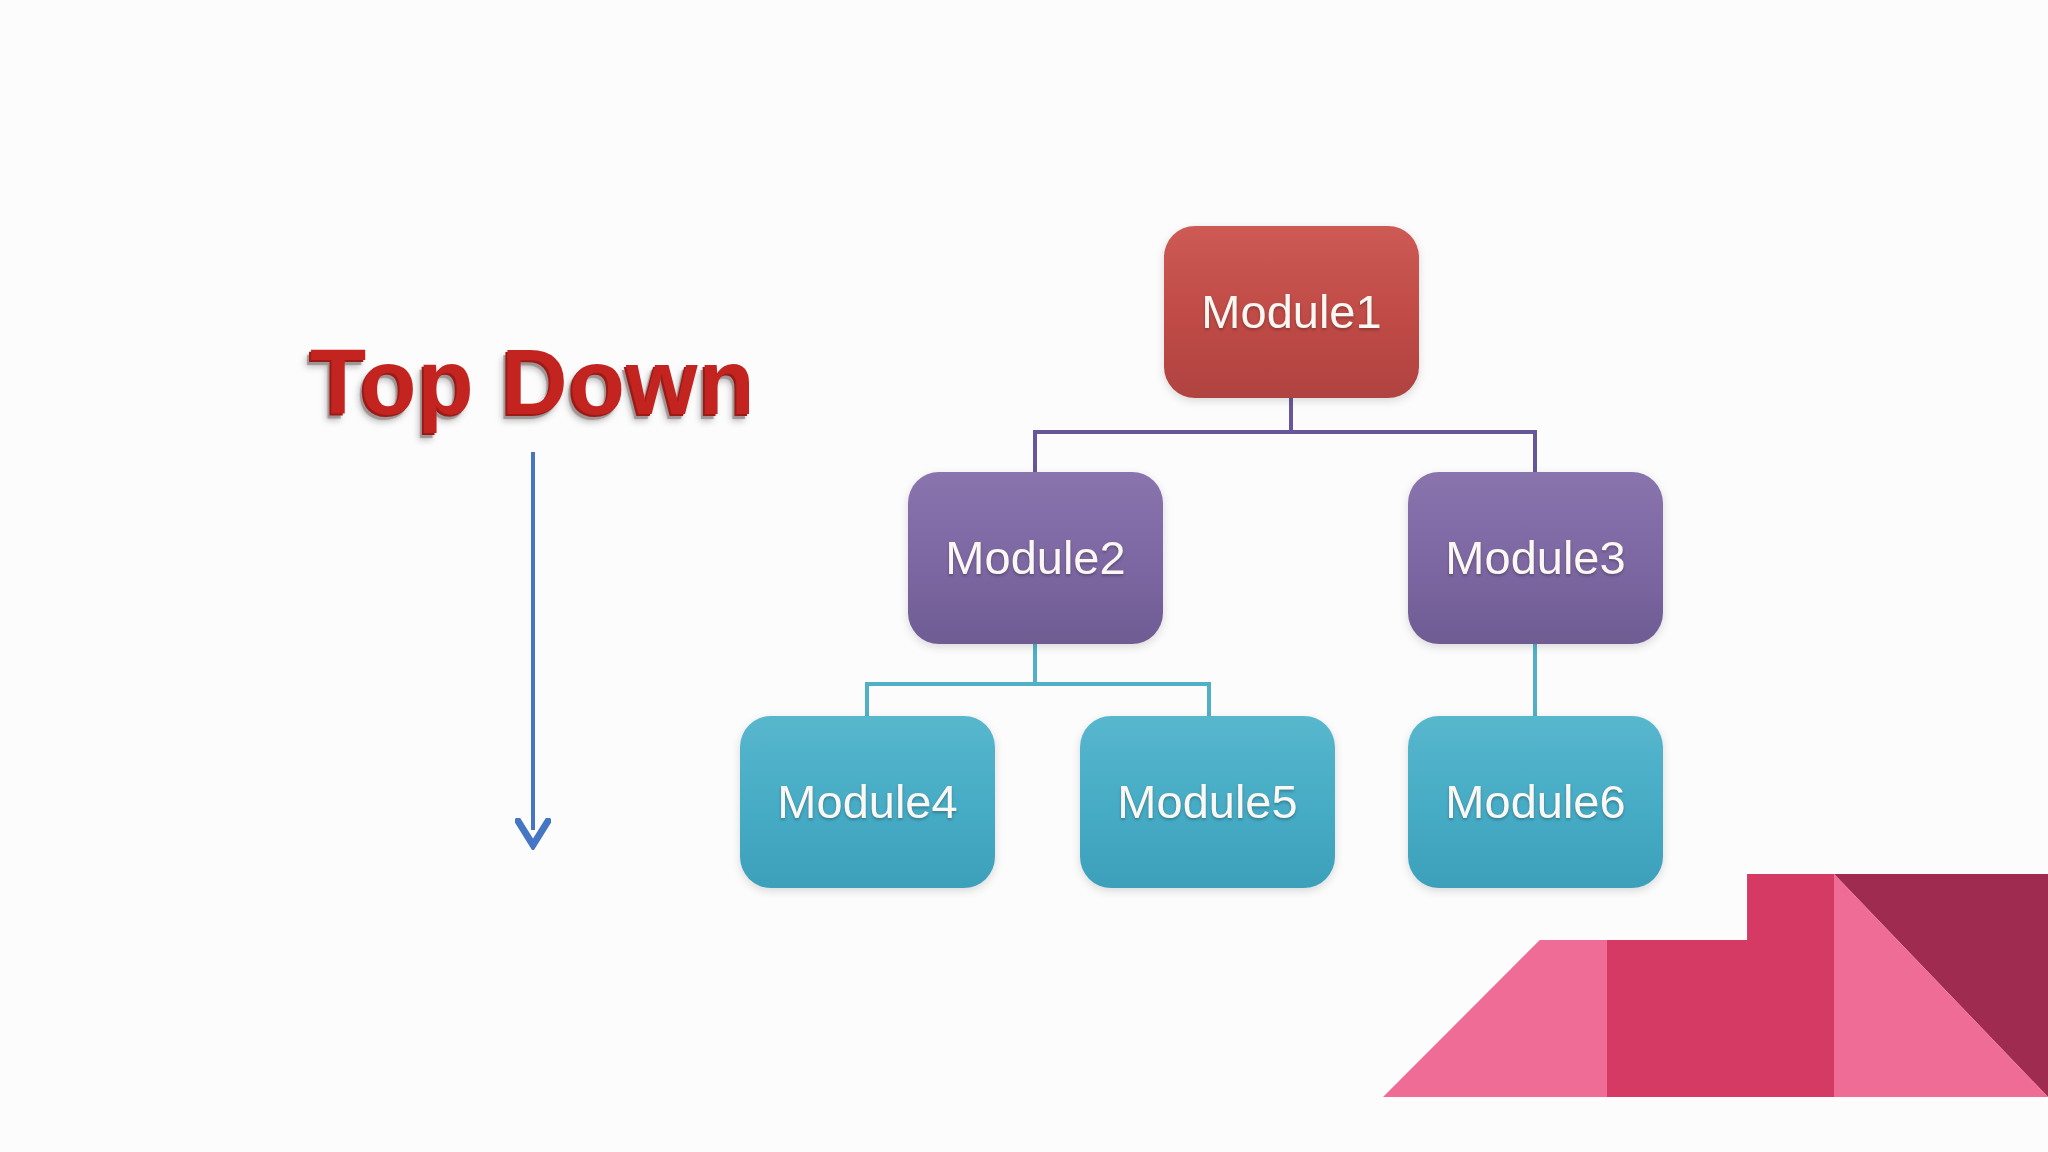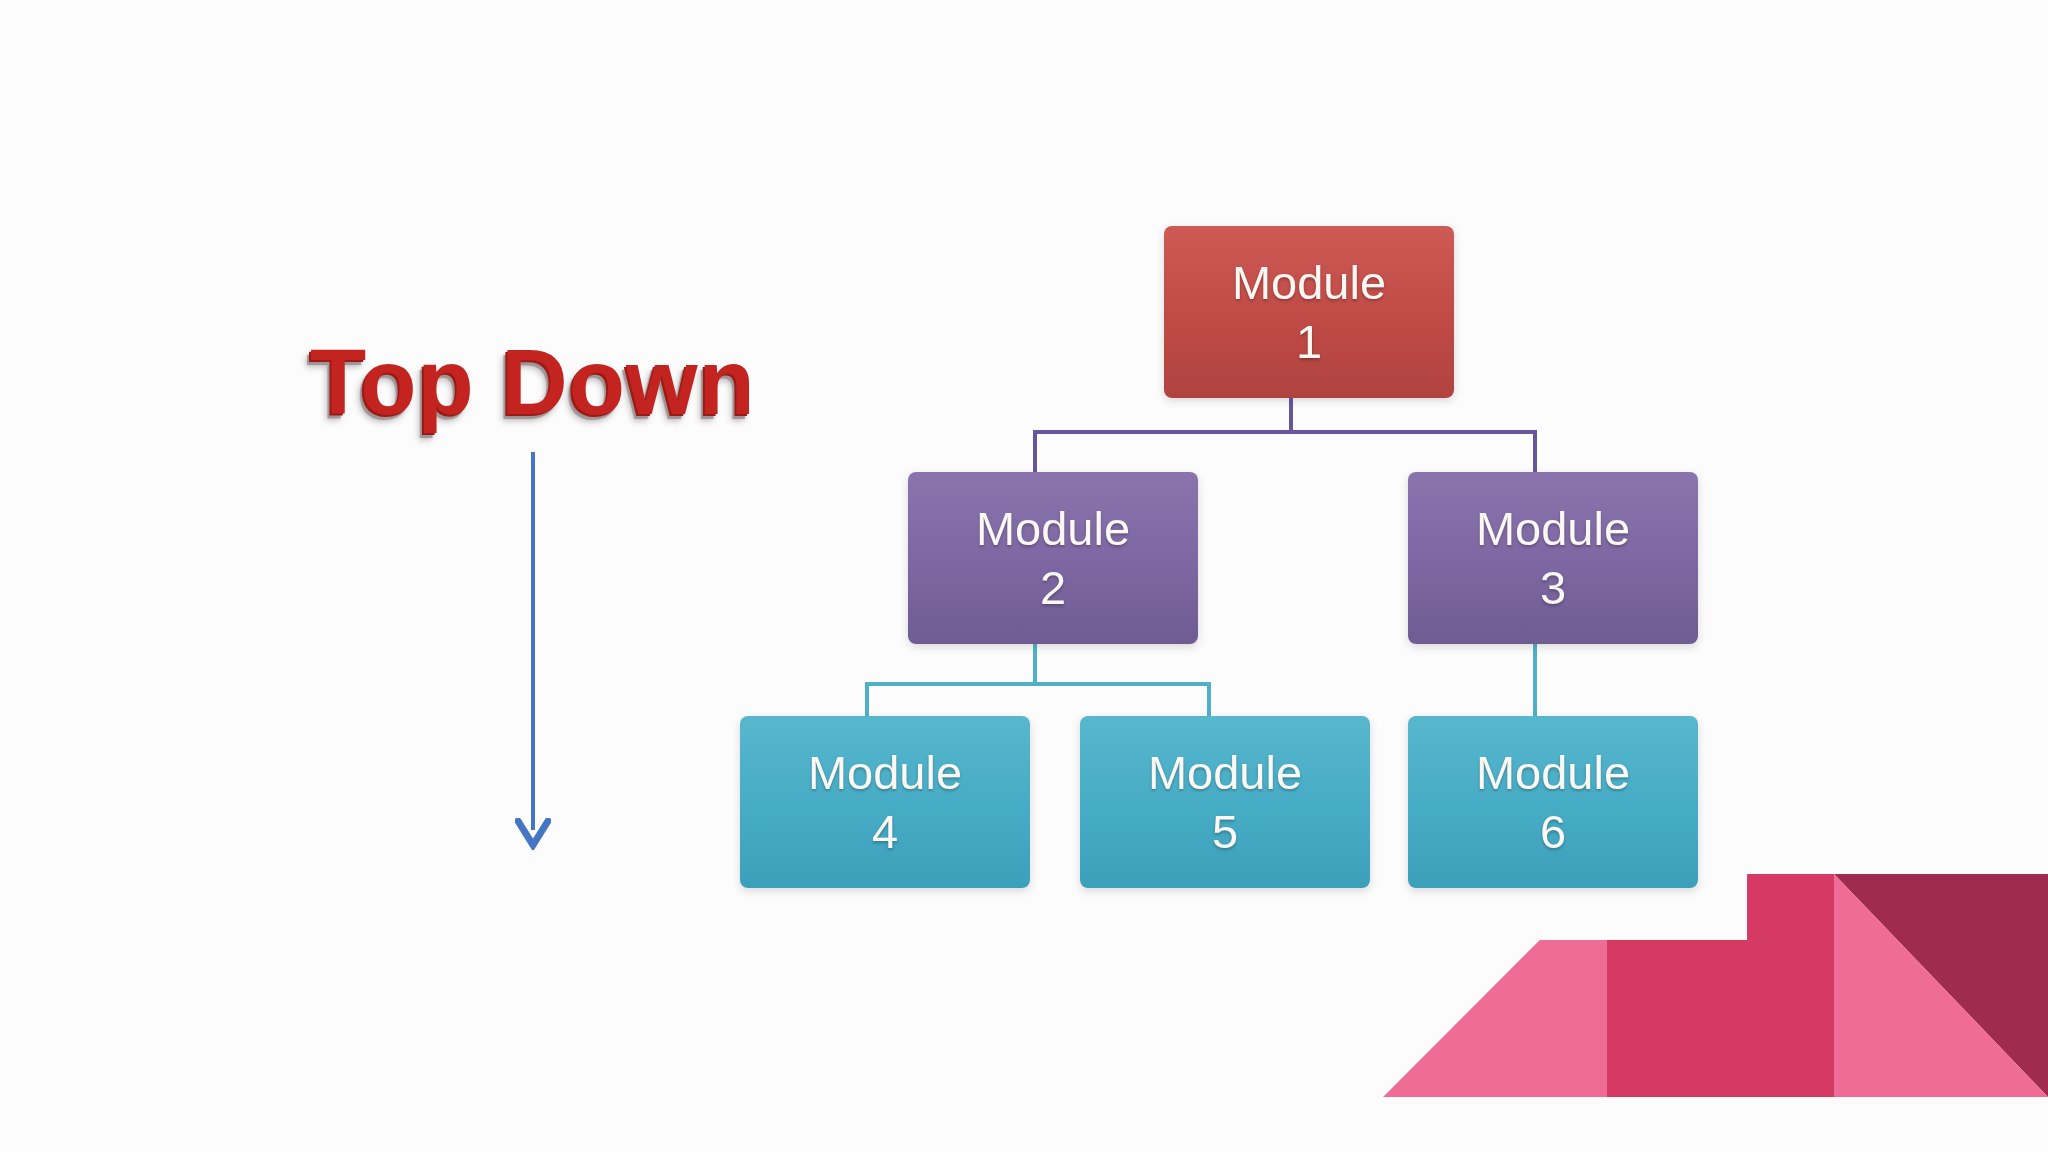--- a/index.html
+++ b/index.html
@@ -28,22 +28,22 @@
   .c-h1-l{left:1033px;top:430px;width:4px;height:42px;}
   .c-h1-r{left:1533px;top:430px;width:4px;height:42px;}
   .c-m2-stem{left:1033px;top:644px;width:4px;height:40px;}
   .c-h2{left:865px;top:682px;width:346px;height:4px;}
   .c-h2-l{left:865px;top:682px;width:4px;height:34px;}
   .c-h2-r{left:1207px;top:682px;width:4px;height:34px;}
   .c-m3-stem{left:1533px;top:644px;width:4px;height:72px;}
 
   
   .node{
-    position:absolute;width:290px;height:172px;border-radius:8px;
-    display:flex;flex-direction:column;align-items:center;justify-content:center;
+    position:absolute;width:255px;height:172px;border-radius:31px;
+    display:flex;flex-direction:row;align-items:center;justify-content:center;
     color:#fbf7f2;font-size:47px;line-height:1.26;text-align:center;
     text-shadow:0 2px 3px rgba(0,0,0,0.25);
     box-shadow:0 3px 8px rgba(60,60,60,0.18);
   }
   .node.red   {background:linear-gradient(180deg,#cd5a55 0%,#bf4a46 55%,#b04340 100%);}
   .node.purple{background:linear-gradient(180deg,#8a74ae 0%,#7d67a2 55%,#6f5c93 100%);}
   .node.teal  {background:linear-gradient(180deg,#57b7cd 0%,#46abc5 55%,#3da0ba 100%);}
   .n1{left:1164px;top:226px;}
   .n2{left:908px; top:472px;}
   .n3{left:1408px;top:472px;}

